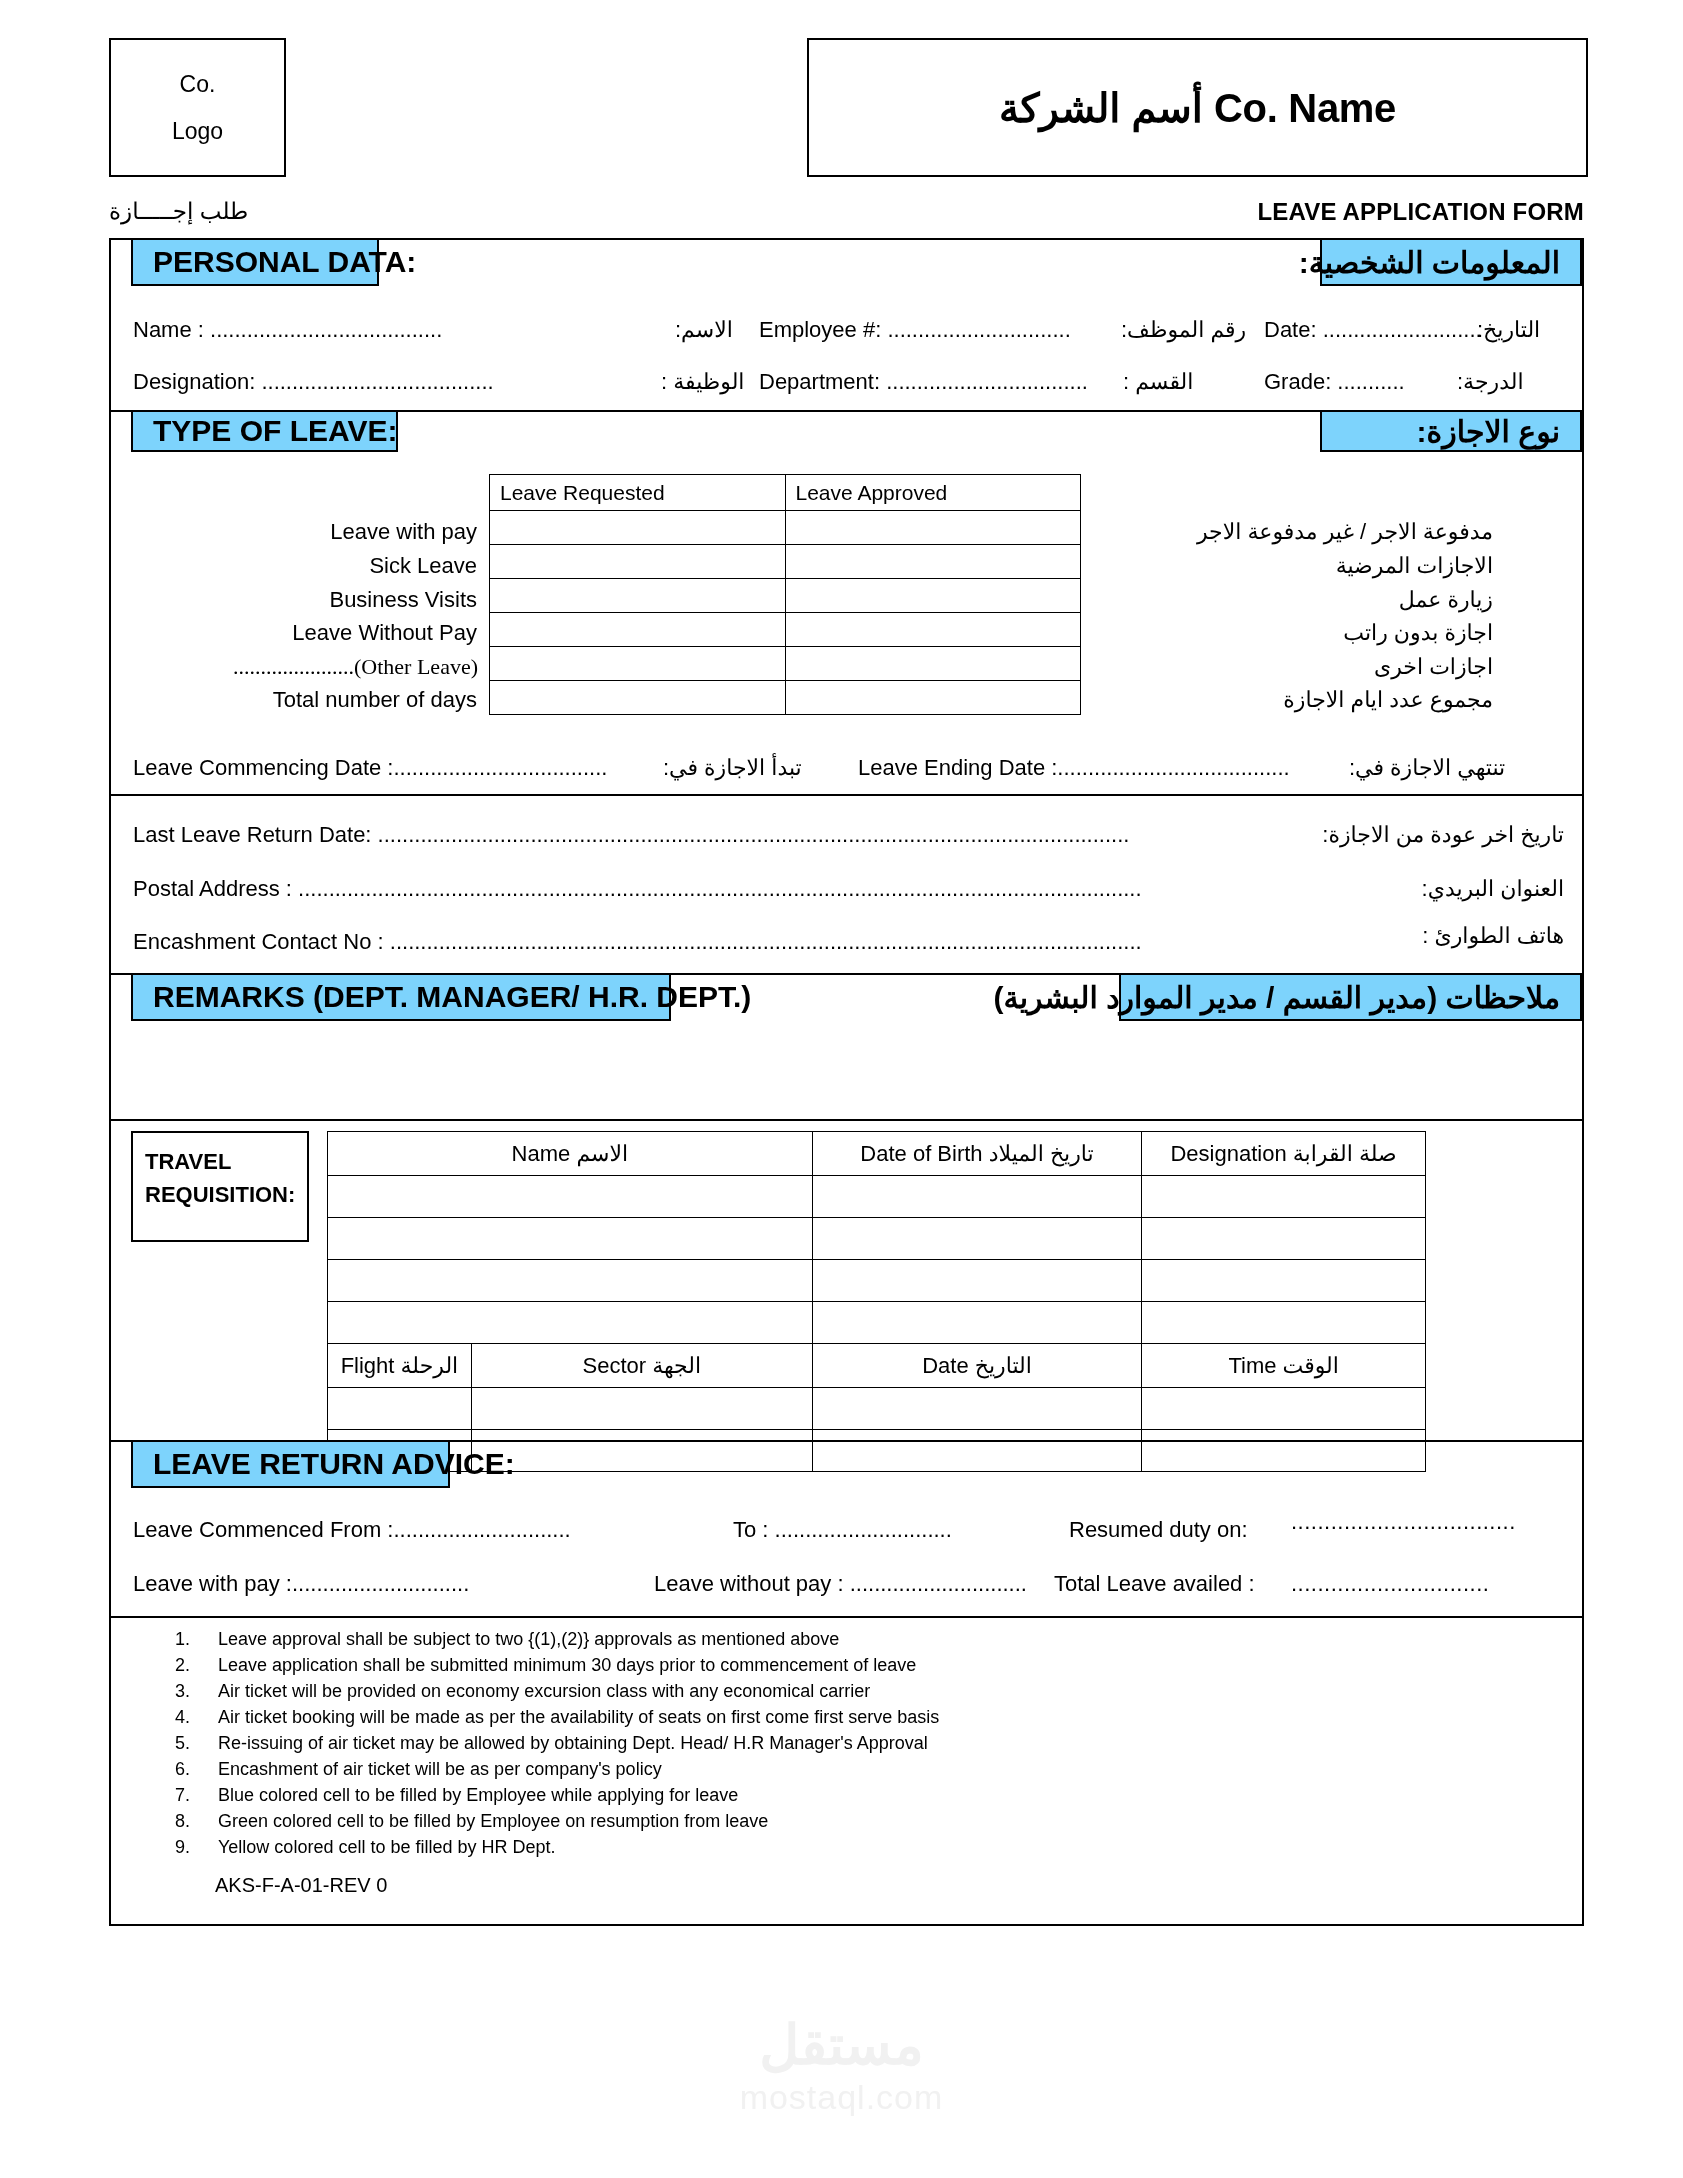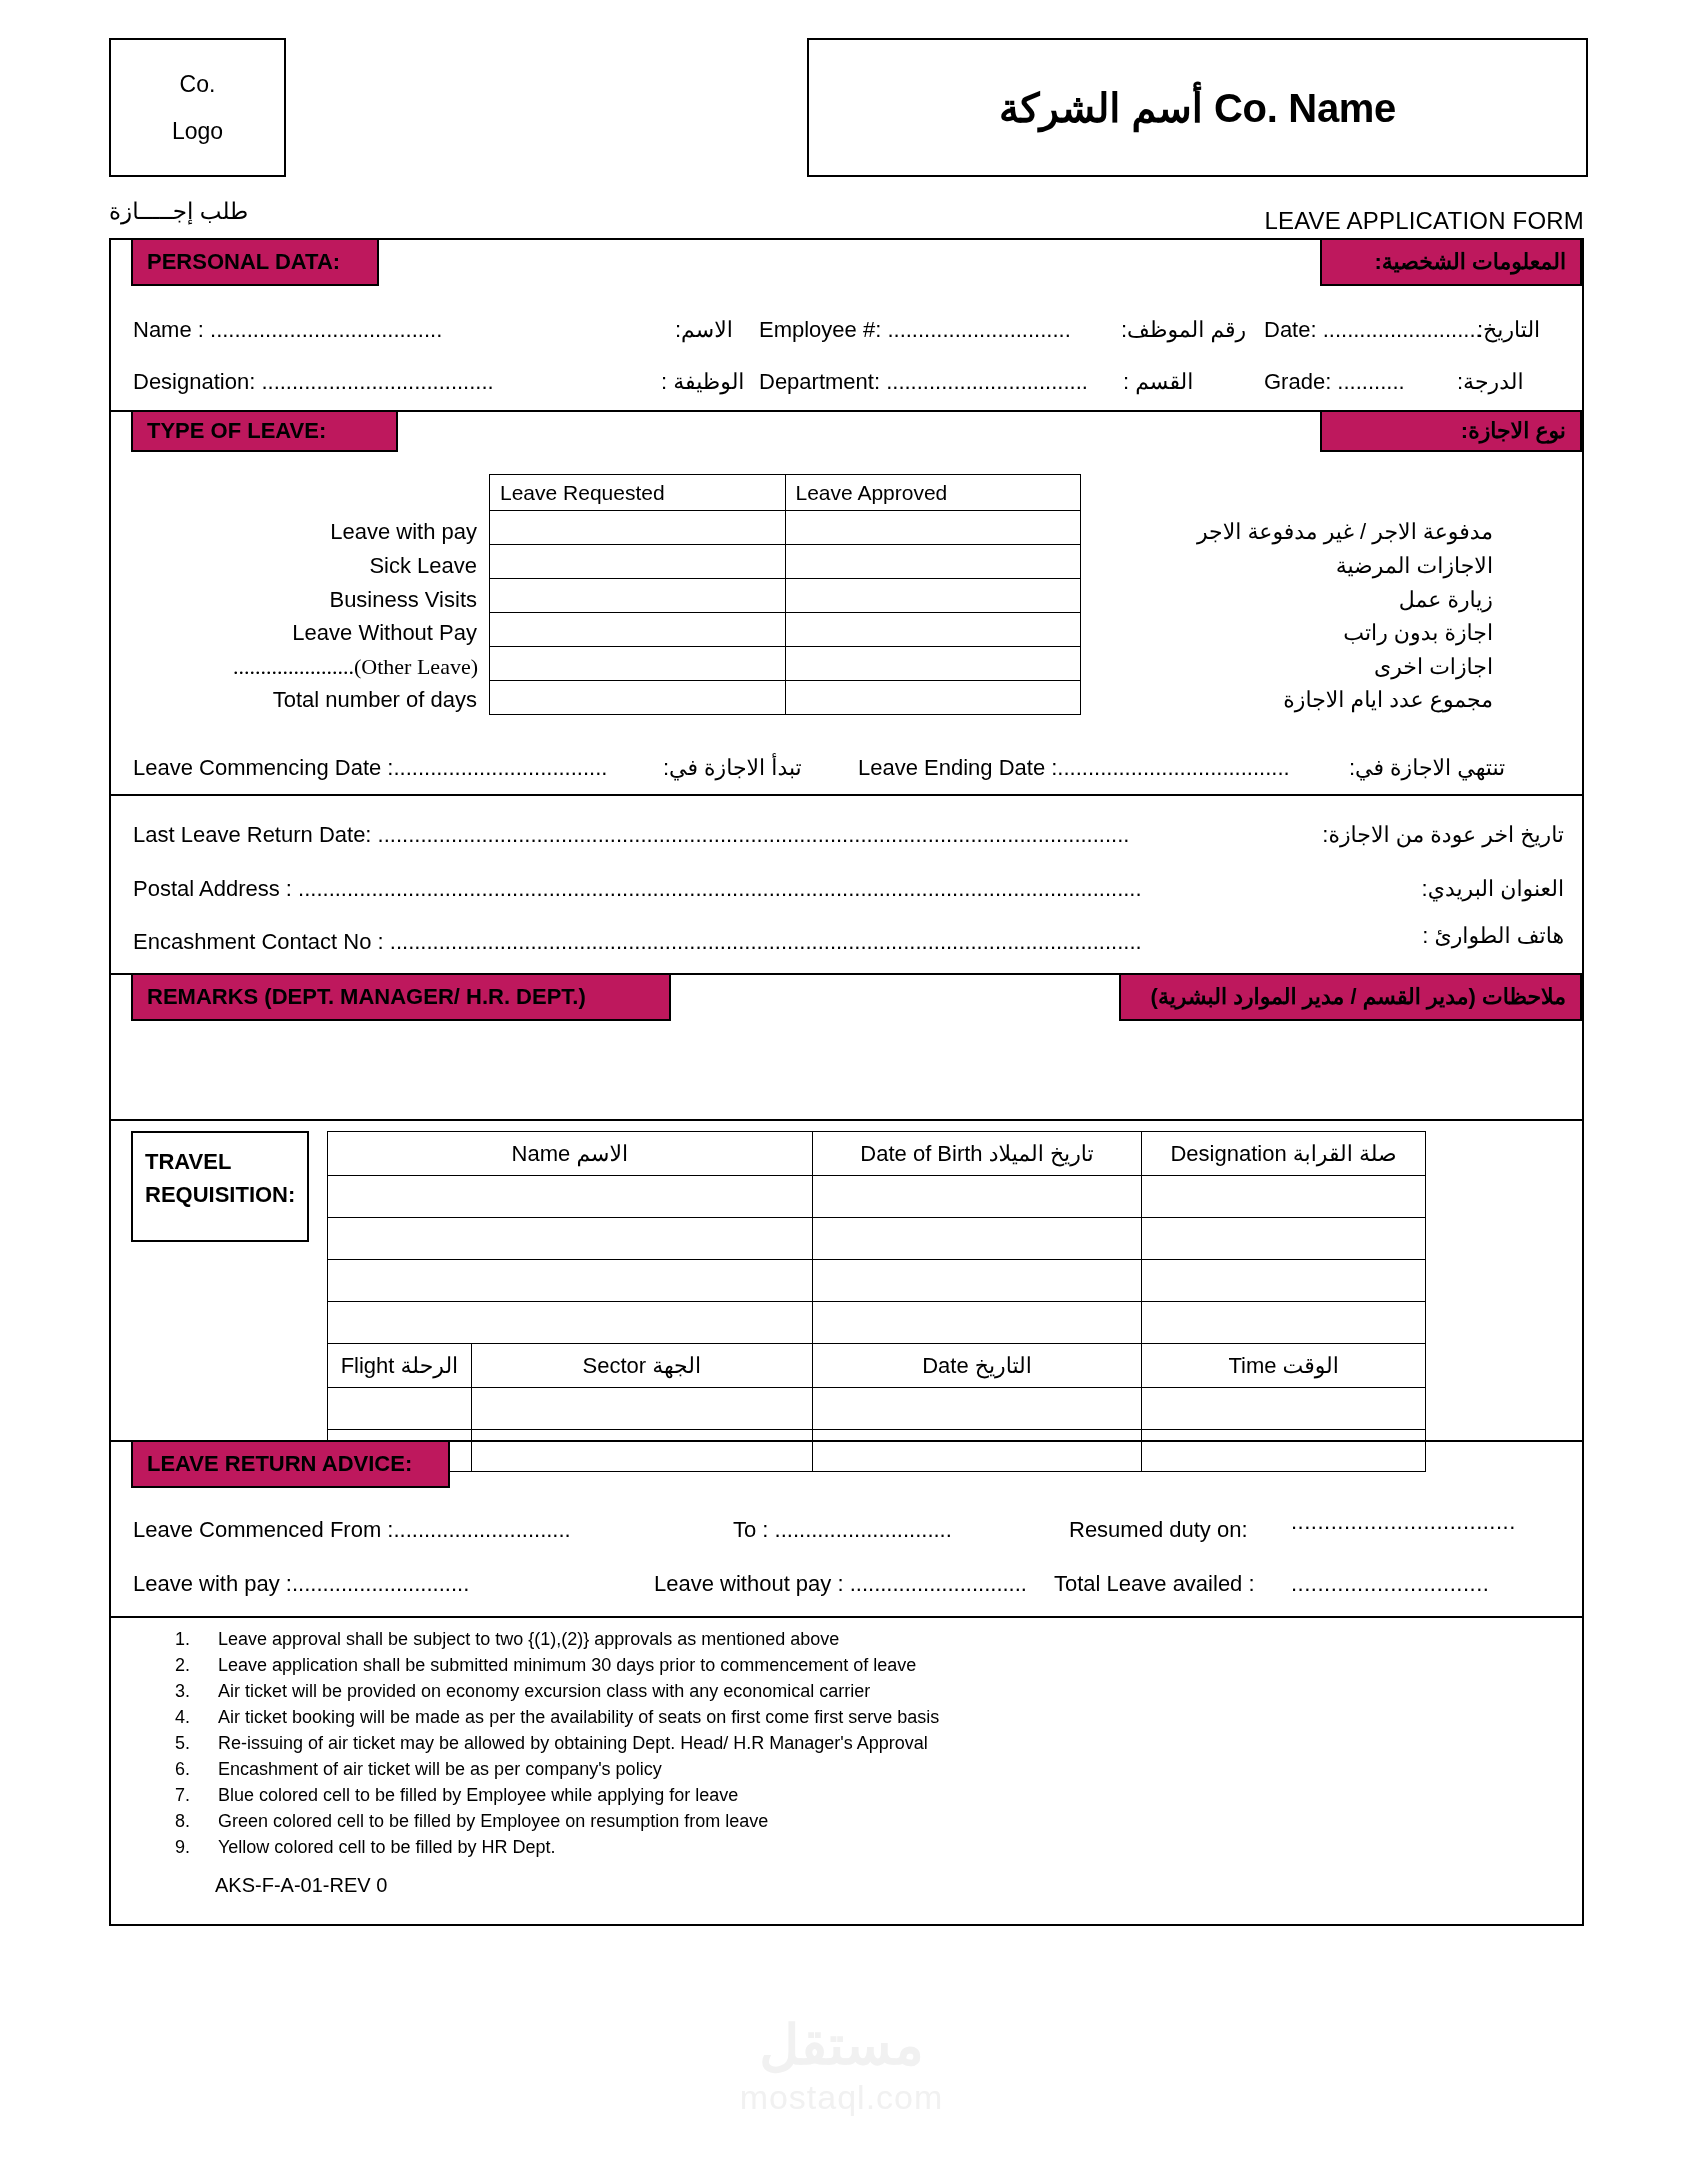--- a/index.html
+++ b/index.html
@@ -52,23 +52,23 @@
     display: flex;
     align-items: center;
     justify-content: center;
     font-size: 40px;
     font-weight: bold;
     letter-spacing: -0.3px;
   }
 
   .leave-app-title {
     position: absolute;
-    right: 99px; top: 207px;
+    right: 99px; top: 198px;
     font-size: 24px;
-    font-weight: normal;
+    font-weight: bold;
     letter-spacing: 0.2px;
   }
   .talab-label {
     position: absolute;
     left: 109px; top: 198px;
     font-size: 23px;
     direction: rtl;
   }
 
   
@@ -78,26 +78,26 @@
     width: 1475px;
     height: 1688px;
     border: 2.5px solid #000;
     box-sizing: border-box;
   }
 
   
   .sec-badge {
     position: absolute;
     border: 2.5px solid #000;
-    background: #be185d;
+    background: #7dd3fc;
     box-sizing: border-box;
     display: flex;
     align-items: center;
-    padding: 0 14px;
-    font-size: 22px;
+    padding: 0 20px;
+    font-size: 30px;
     font-weight: bold;
     white-space: nowrap;
   }
   .sec-badge.ar {
     direction: rtl;
     justify-content: flex-start;
   }
 
   .hrule {
     position: absolute;

